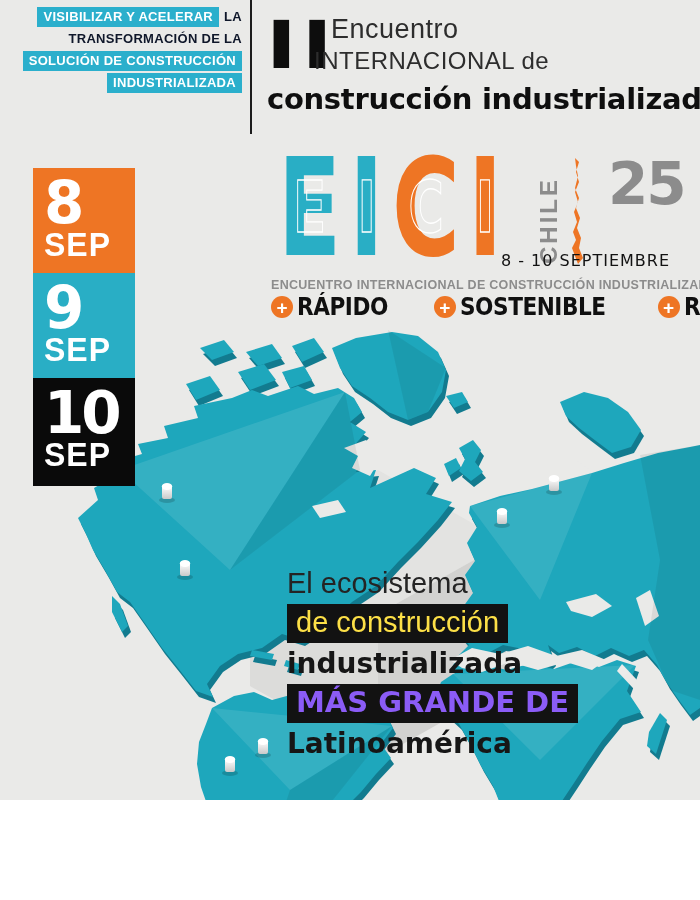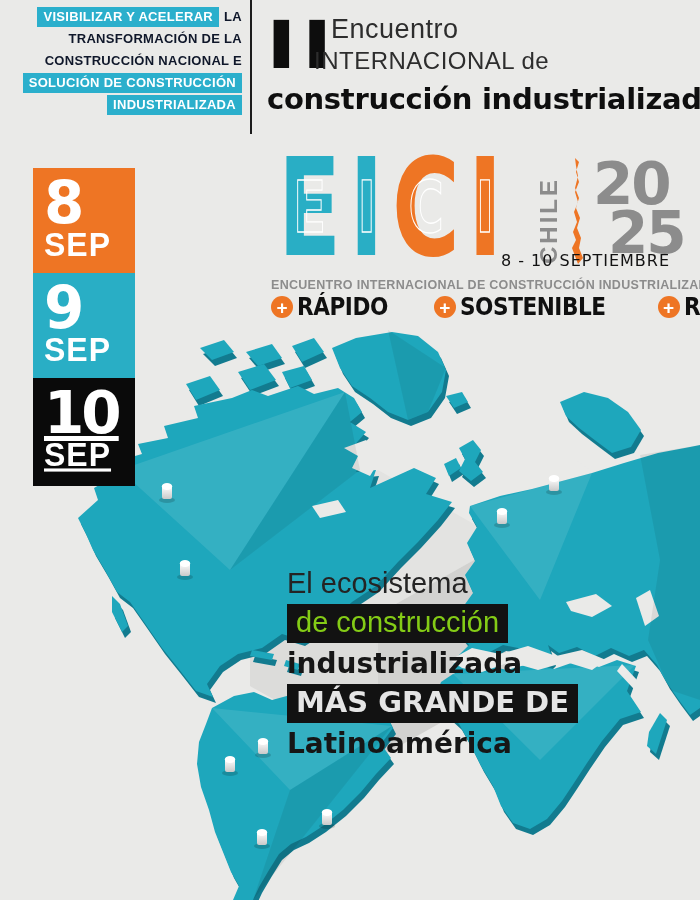--- a/index.html
+++ b/index.html
@@ -1,16 +1,16 @@
 <!DOCTYPE html>
 <html style="--background: #EAEAE8; --cyan: #2BAFCC; --teal-block: #29AEC5; --orange: #EE7524; --map-teal: #1EA7BC; --map-teal-dark: #127B8F; --gray-text: #8C8C8C; --ink: #111111;"><head>
 <meta charset="utf-8">
 <style>
   html,body{margin:0;padding:0;}
-  .poster{position:relative;width:700px;height:900px;overflow:hidden;
+  .poster{position:relative;width:700px;height:800px;overflow:hidden;
     background:var(--background,#EAEAE8);font-family:"Liberation Sans",sans-serif;}
 
   
   .mission{position:absolute;top:7px;right:458px;display:flex;flex-direction:column;
     align-items:flex-end;gap:3px;z-index:3;}
   .m-line{display:flex;gap:5px;align-items:center;height:19px;
     font-size:13px;font-weight:bold;letter-spacing:.3px;white-space:nowrap;}
   .m-hl{background:var(--cyan,#2BAFCC);color:#fff;padding:2px 6px 3px;}
   .m-txt{color:#0f172a;padding:2px 0 3px;}
   .divider{position:absolute;left:250px;top:0;width:2px;height:134px;background:#1c1c1c;z-index:3;}
@@ -23,21 +23,21 @@
   .t1{position:absolute;left:48px;top:4px;font-size:27px;letter-spacing:.5px;white-space:nowrap;margin-left:17px;}
   .t2{position:absolute;left:48px;top:37px;font-size:24px;letter-spacing:.5px;white-space:nowrap;}
   .t3{position:absolute;left:1px;top:72px;font-size:29px;font-weight:bold;color:#0f0f0f;
     letter-spacing:-.3px;white-space:nowrap;font-family:"DejaVu Sans",sans-serif;}
 
   
   .dates{position:absolute;left:33px;top:168px;width:102px;z-index:3;}
   .date{box-sizing:border-box;height:105px;color:#fff;padding:12px 0 0 11px;}
   .d-0{background:var(--orange,#EE7524);}
   .d-1{background:var(--teal-block,#29AEC5);}
-  .d-2{background:#0a0a0a;height:108px;text-decoration:underline;}
+  .d-2{background:#0a0a0a;height:108px;}
   .day{font-family:"DejaVu Sans",sans-serif;font-size:58px;font-weight:bold;
     line-height:.82;letter-spacing:-3px;}
   .mon{font-size:32px;line-height:1.05;letter-spacing:1px;font-weight:bold;
     transform:scaleY(1.05);transform-origin:0 0;}
 
   
   .letters{position:absolute;left:278px;top:155px;height:106px;display:flex;gap:12px;
     font-family:"DejaVu Sans",sans-serif;font-weight:bold;font-size:136px;
     transform:scale(0.68,1.0);transform-origin:0 0;z-index:3;}
   .ltr{position:relative;display:inline-block;}
@@ -64,23 +64,23 @@
   .plus{width:22px;height:22px;border-radius:50%;background:var(--orange,#ED7125);color:#fff;
     font-weight:bold;display:flex;align-items:center;justify-content:center;font-size:19px;line-height:1;}
   .pillar-label{font-family:"DejaVu Sans",sans-serif;font-size:24px;font-weight:bold;color:#101010;
     transform:scaleX(.9);transform-origin:0 50%;letter-spacing:-.5px;white-space:nowrap;}
 
   
   .headline{position:absolute;left:287px;top:568px;display:flex;flex-direction:column;
     align-items:flex-start;gap:6px;z-index:4;}
   .h-line{font-size:29px;line-height:1.05;white-space:nowrap;}
   .h-plain{color:#242424;}
-  .h-bar{background:#121212;color:#84cc16;padding:3px 9px 5px;}
+  .h-bar{background:#121212;color:#fde047;padding:3px 9px 5px;}
   .h-bold{font-weight:bold;color:#161616;font-family:"DejaVu Sans",sans-serif;font-size:28px;}
-  .h-bar.h-bold{color:#e5e5e5;font-size:29px;}
+  .h-bar.h-bold{color:#8b5cf6;font-size:29px;}
 
   
   .mapsvg{position:absolute;left:0;top:0;z-index:1;}
   .land{fill:var(--map-teal,#1EA7BC);}
   .lsh{fill:var(--map-teal-dark,#127B8F);}
   .sea{fill:var(--background,#EAEAE8);}
   .f-light{fill:rgba(255,255,255,.10);}
   .f-dark{fill:rgba(0,0,0,.07);}
   .wm-top{fill:#E3E3E1;}
   .wm-left{fill:#DCDCDA;}
@@ -210,23 +210,20 @@
 
   <div class="mission">
     <div class="m-line">
       <span class="m-hl">VISIBILIZAR Y ACELERAR</span>
       <span class="m-txt">LA</span>
     </div>
     <div class="m-line">
       <span class="m-txt">TRANSFORMACIÓN DE LA</span>
     </div>
     <div class="m-line">
-      <span class="m-txt">CONSTRUCCIÓN NACIONAL E</span>
-    </div>
-    <div class="m-line">
       <span class="m-hl">SOLUCIÓN DE CONSTRUCCIÓN</span>
     </div>
     <div class="m-line">
       <span class="m-hl">INDUSTRIALIZADA</span>
     </div>
   </div>
   <div class="divider"></div>
 
   <div class="title">
     <span class="numeral">II</span>
@@ -268,21 +265,20 @@
       <span class="inline">I</span>
     </span>
   </div>
 
   <div class="chile-col">
     <div class="chile-word">CHILE</div>
     <svg class="chile-svg" viewBox="0 0 20 108">
       <path fill="var(--orange,#EE7524)" d="M8,0 L12,4 L9,14 L12,24 L8,34 L11,44 L7,54 L10,64 L6,74 L9,82 L5,90 L11,106 L16,100 L12,90 L14,80 L10,70 L13,60 L9,50 L12,40 L8,30 L11,18 L9,8 Z"></path>
     </svg>
     <div class="years">
-      <div class="year">20</div>
       <div class="year y2">25</div>
     </div>
   </div>
 
   <div class="date-range">8 - 10 SEPTIEMBRE</div>
   <div class="tagline">ENCUENTRO INTERNACIONAL DE CONSTRUCCIÓN INDUSTRIALIZADA</div>
 
   <div class="pillars">
     <div class="pillar">
       <span class="plus">+</span>

